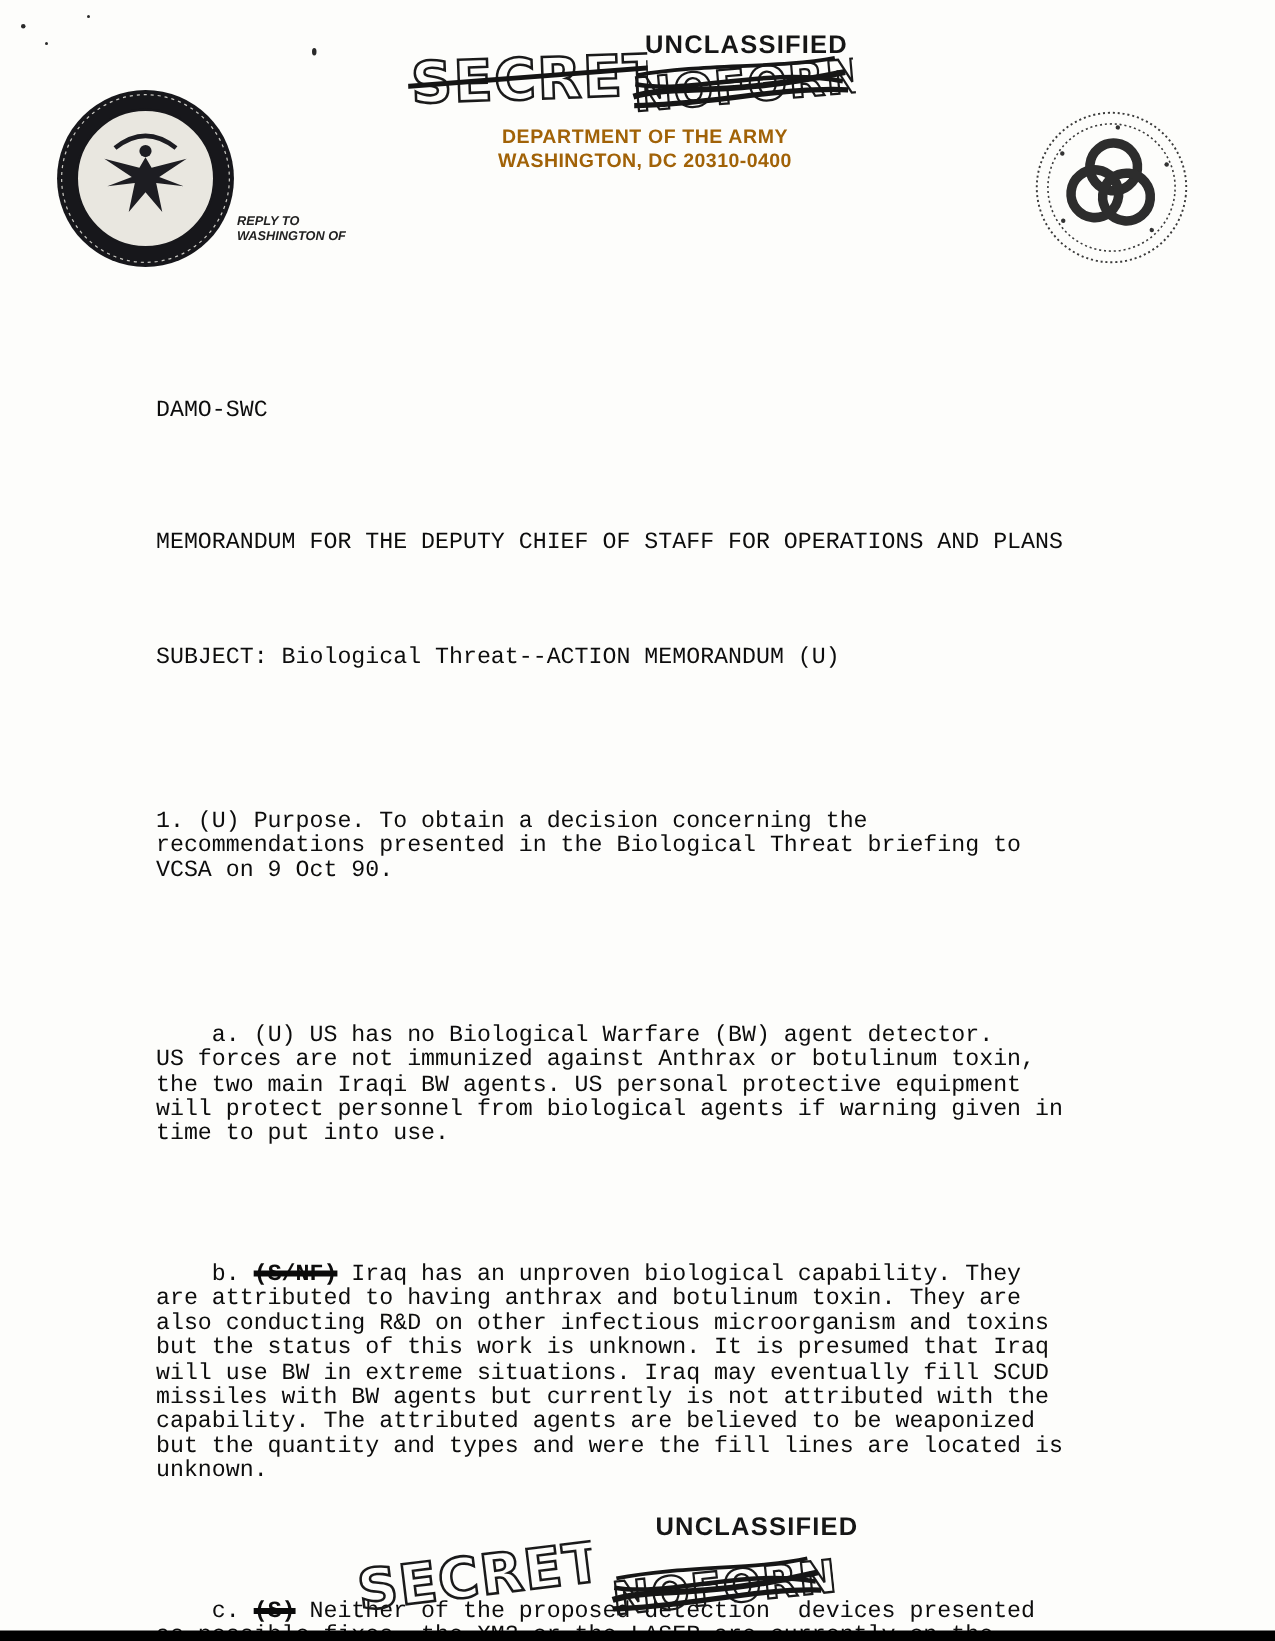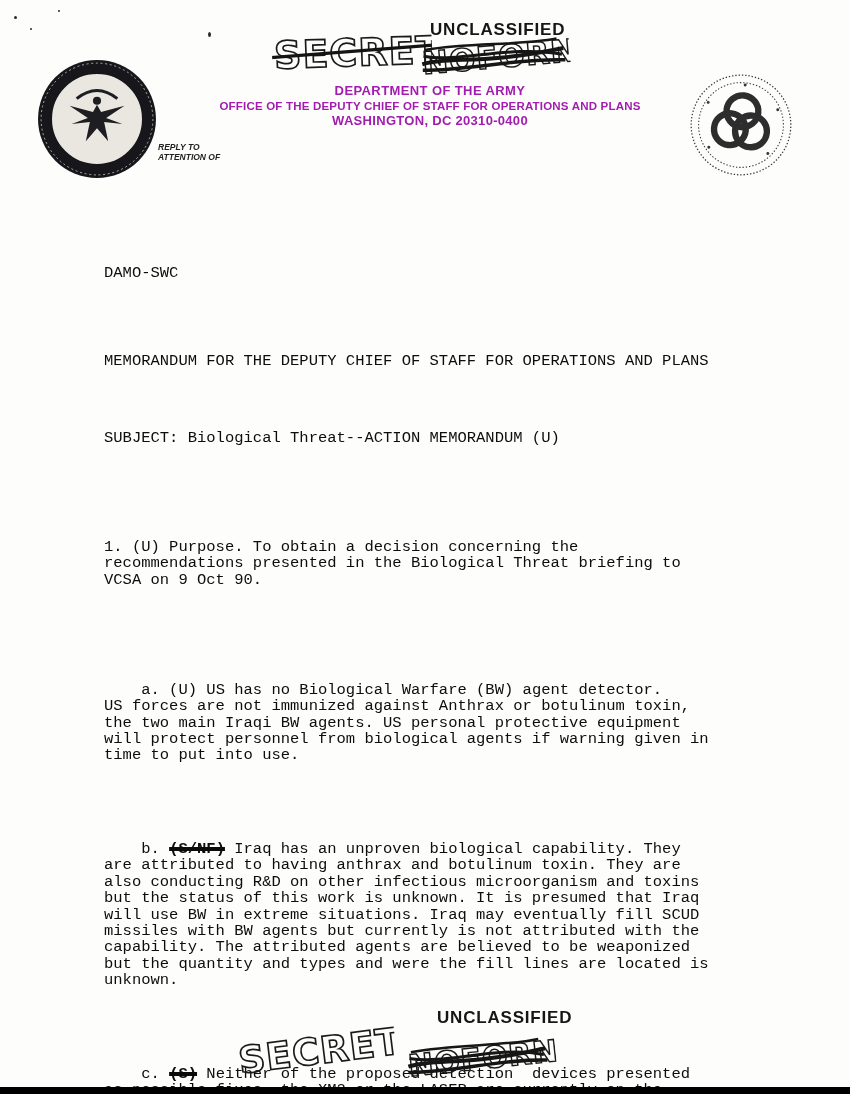--- a/index.html
+++ b/index.html
@@ -24,21 +24,21 @@
   .top-noforn   { left:420px; top:36px;  transform:rotate(-5deg); }
   .bottom-secret{ left:236px; top:1026px; transform:rotate(-7deg); }
   .bottom-noforn{ left:406px; top:1036px; transform:rotate(-6deg); }
 
   
   .seal { position:absolute; }
   .seal-left  { left:36px;  top:58px;  width:122px; height:122px; }
   .seal-right { left:688px; top:72px;  width:106px; height:106px; transform:rotate(6deg); }
 
   
-  .letterhead { position:absolute; left:175px; top:83px; width:510px; text-align:center; color:#a21caf; }
+  .letterhead { position:absolute; left:175px; top:83px; width:510px; text-align:center; color:#a16207; }
   .lh-dept   { font-weight:bold; font-size:13px; letter-spacing:0.4px; }
   .lh-office { font-weight:bold; font-size:11.5px; margin-top:2px; letter-spacing:0.2px; }
   .lh-addr   { font-weight:bold; font-size:13px; margin-top:1px; letter-spacing:0.3px; }
 
   .reply-to {
     position:absolute; left:158px; top:142px;
     font-style:italic; font-weight:bold; font-size:8.5px; line-height:10px; color:#222;
   }
 
   
@@ -114,27 +114,26 @@
       <circle cx="50" cy="12" r="1.4"></circle>
       <circle cx="83" cy="32" r="1.4"></circle>
       <circle cx="78" cy="74" r="1.4"></circle>
       <circle cx="22" cy="74" r="1.4"></circle>
       <circle cx="17" cy="32" r="1.4"></circle>
     </g>
   </svg>
 
   <div class="letterhead">
     <div class="lh-dept">DEPARTMENT OF THE ARMY</div>
-    <div class="lh-office">OFFICE OF THE DEPUTY CHIEF OF STAFF FOR OPERATIONS AND PLANS</div>
     <div class="lh-addr">WASHINGTON, DC 20310-0400</div>
   </div>
 
   <div class="reply-to">
     <div>REPLY TO</div>
-    <div>ATTENTION OF</div>
+    <div>WASHINGTON OF</div>
   </div>
 
   <div class="doc-body">
     <p class="office-symbol">DAMO-SWC</p>
     <p class="memo-for">MEMORANDUM FOR THE DEPUTY CHIEF OF STAFF FOR OPERATIONS AND PLANS</p>
     <p class="subject-line">SUBJECT: Biological Threat--ACTION MEMORANDUM (U)</p>
 
     <p class="para"><span>1. (U) Purpose. To obtain a decision concerning the
 recommendations presented in the Biological Threat briefing to
 VCSA on 9 Oct 90.</span><span class="strike"></span><span></span></p>

